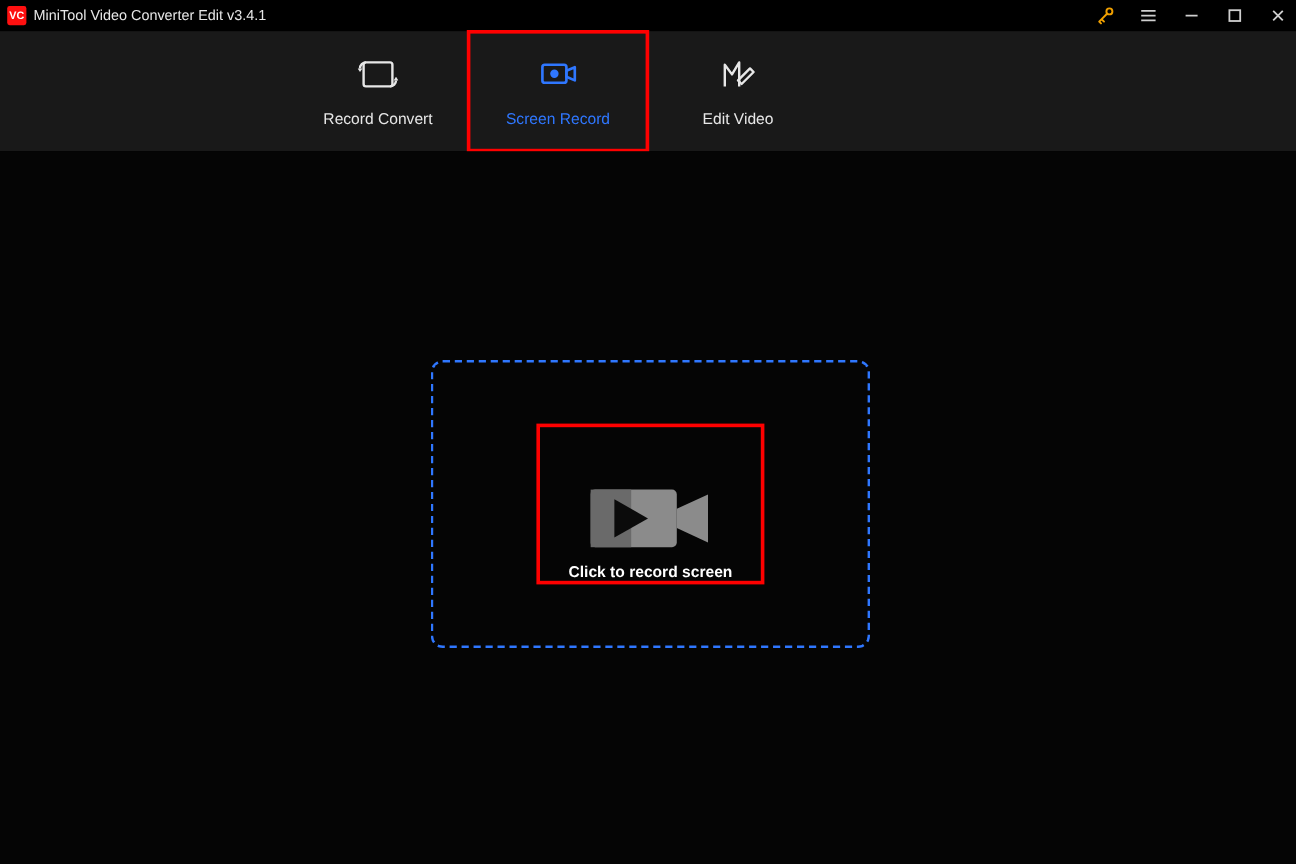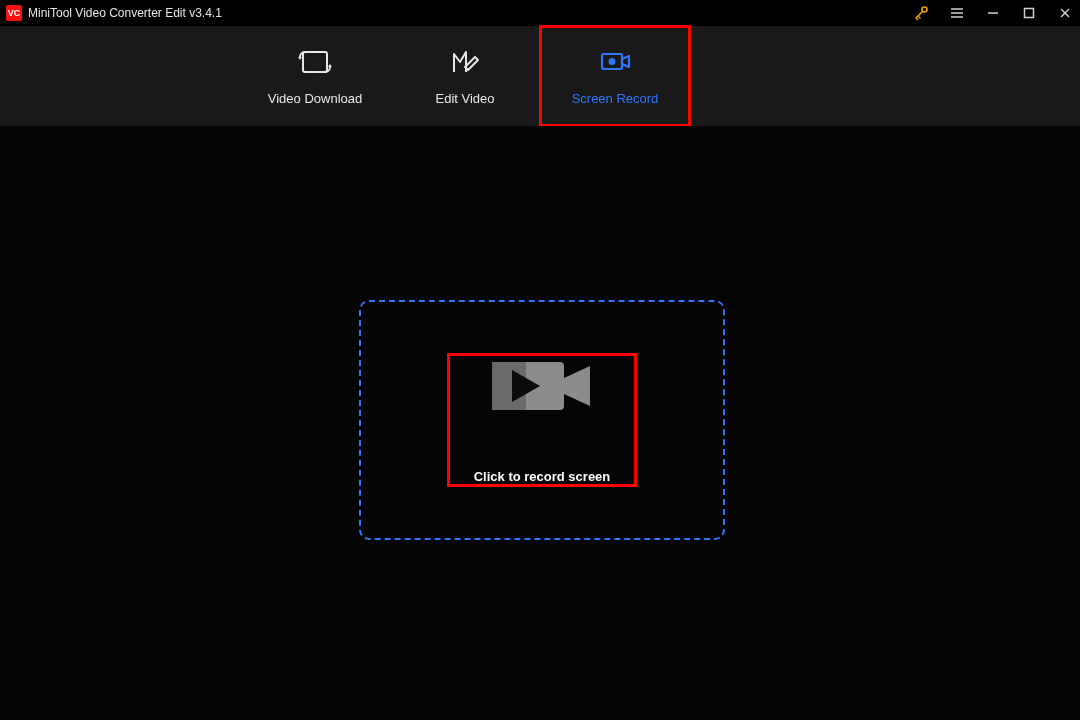--- a/index.html
+++ b/index.html
@@ -9,21 +9,21 @@
   .titlebar-right{display:flex;align-items:center;gap:18px;}
   .win-btn{width:18px;height:18px;display:flex;align-items:center;justify-content:center;cursor:pointer;color:#cfcfcf;}
   .toolbar{height:100px;background:#191919;display:flex;align-items:stretch;}
   .tool-tab{width:150px;display:flex;flex-direction:column;align-items:center;justify-content:center;gap:14px;cursor:pointer;color:#e7e7e7;font-size:13px;}
   .tool-tab.active{color:#2f77ff;}
   .tool-tab .ico{height:30px;display:flex;align-items:center;justify-content:center;}
   .tool-tab.selected-outline{outline:3px solid #ff0000;outline-offset:-2px;}
   .toolbar-lead{width:240px;}
   .body-area{position:relative;width:1080px;height:594px;background:#050505;}
   .drop-zone{position:absolute;left:359px;top:174px;width:362px;height:236px;border:2px dashed #2f77ff;border-radius:10px;display:flex;align-items:center;justify-content:center;}
-  .record-btn{width:184px;height:128px;border:3px solid #ff0000;display:flex;flex-direction:column;align-items:center;justify-content:space-between;gap:7px;cursor:pointer;}
+  .record-btn{width:184px;height:128px;border:3px solid #ff0000;display:flex;flex-direction:column;align-items:center;justify-content:flex-end;gap:7px;cursor:pointer;}
   .record-label{font-size:13px;font-weight:600;color:#fff;}
   svg{display:block;}
 </style>
 </head>
 <body>
 
 <div class="titlebar">
   <div class="titlebar-left">
     <div class="app-logo">VC</div>
     <span>MiniTool Video Converter Edit v3.4.1</span>
@@ -73,43 +73,43 @@
   <div class="tool-tab">
     <span class="ico">
       <svg width="34" height="28" viewBox="0 0 34 28">
         <rect x="5" y="4" width="24" height="20" rx="2" fill="none" stroke="#e7e7e7" stroke-width="2"></rect>
         <path d="M2 9 a5 5 0 0 1 5 -5" fill="none" stroke="#e7e7e7" stroke-width="2"></path>
         <polygon points="0,9 4,9 2,12" fill="#e7e7e7"></polygon>
         <path d="M32 19 a5 5 0 0 1 -5 5" fill="none" stroke="#e7e7e7" stroke-width="2"></path>
         <polygon points="30,19 34,19 32,16" fill="#e7e7e7"></polygon>
       </svg>
     </span>
-    <span>Video Download</span>
+    <span>Record Convert</span>
   </div>
 
-
-  <div class="tool-tab">
-    <span class="ico">
-      <svg width="34" height="28" viewBox="0 0 34 28">
-        <path d="M6 24 L6 6 L12 14 L18 4 L18 24" fill="none" stroke="#e7e7e7" stroke-width="2" stroke-linejoin="round"></path>
-        <path d="M20 22 L30 12 L27 9 L17 19 Z" fill="none" stroke="#e7e7e7" stroke-width="2" stroke-linejoin="round"></path>
-      </svg>
-    </span>
-    <span>Edit Video</span>
-  </div>
 
   <div class="tool-tab active selected-outline">
     <span class="ico">
       <svg width="34" height="28" viewBox="0 0 34 28">
         <rect x="4" y="6" width="20" height="15" rx="2" fill="none" stroke="#2f77ff" stroke-width="2.2"></rect>
         <path d="M24 11 L31 8 V19 L24 16 Z" fill="none" stroke="#2f77ff" stroke-width="2.2" stroke-linejoin="round"></path>
         <circle cx="14" cy="13.5" r="3.5" fill="#2f77ff"></circle>
       </svg>
     </span>
     <span>Screen Record</span>
+  </div>
+
+  <div class="tool-tab">
+    <span class="ico">
+      <svg width="34" height="28" viewBox="0 0 34 28">
+        <path d="M6 24 L6 6 L12 14 L18 4 L18 24" fill="none" stroke="#e7e7e7" stroke-width="2" stroke-linejoin="round"></path>
+        <path d="M20 22 L30 12 L27 9 L17 19 Z" fill="none" stroke="#e7e7e7" stroke-width="2" stroke-linejoin="round"></path>
+      </svg>
+    </span>
+    <span>Edit Video</span>
   </div>
 </div>
 
 <div class="body-area">
   <div class="drop-zone">
     <div class="record-btn">
       <span>
         <svg width="100" height="60" viewBox="0 0 100 60">
           <rect x="0" y="6" width="72" height="48" rx="4" fill="#8b8b8b"></rect>
           <path d="M72 22 L98 10 V50 L72 38 Z" fill="#8b8b8b"></path>

